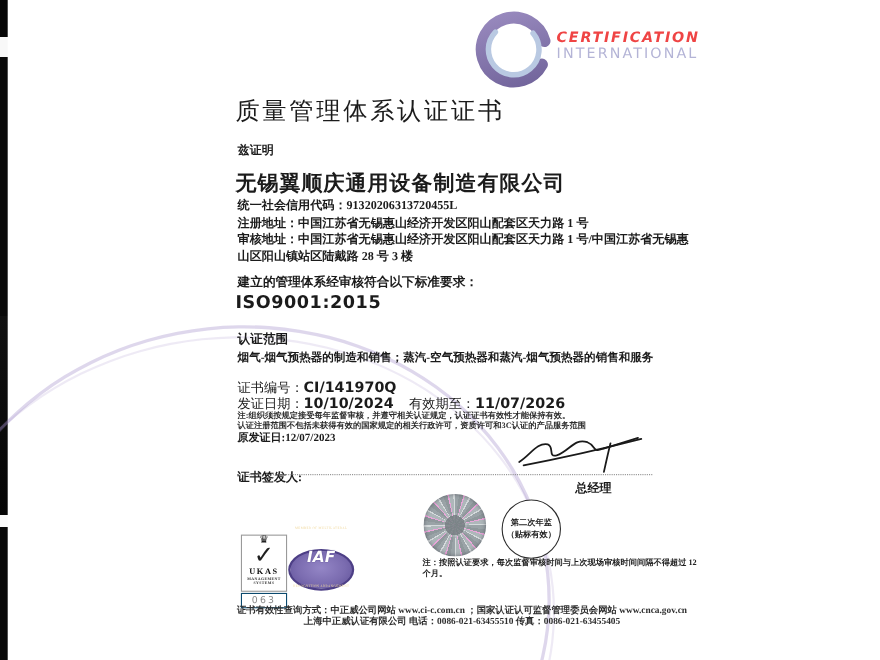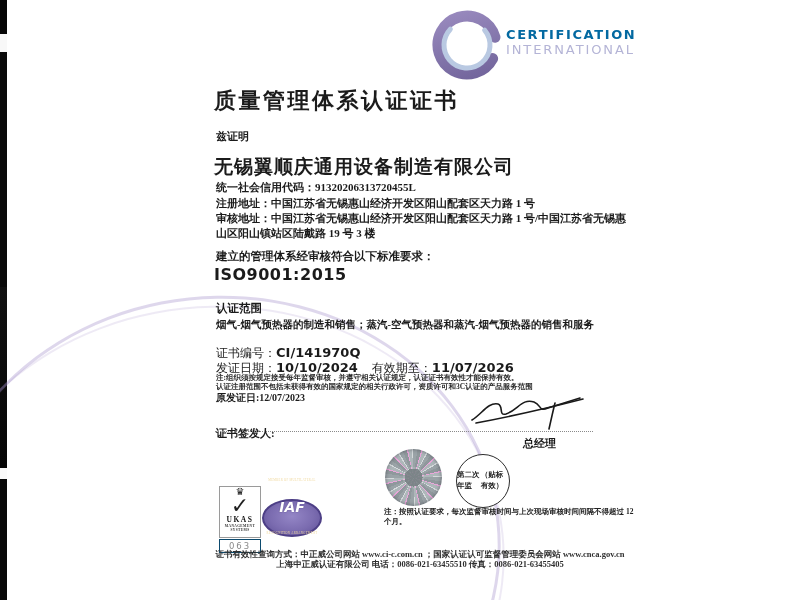--- a/index.html
+++ b/index.html
@@ -22,21 +22,21 @@
 
   
   .wm{border-radius:50%;pointer-events:none;}
   .wm1{left:-70px;top:296px;width:565px;height:505px;border:3px solid rgba(158,138,198,0.34);transform:rotate(-6deg);}
   .wm2{left:-84px;top:306px;width:585px;height:512px;border:2px solid rgba(158,138,198,0.18);transform:rotate(-6deg);}
 
   
   .brand-line1{font-size:13px;letter-spacing:1.6px;font-weight:700;}
   .brand-line2{font-size:13px;letter-spacing:1.9px;font-weight:400;}
 
-  .doc-title{font-size:22px;font-weight:700;letter-spacing:2.5px;margin:0;}
+  .doc-title{font-size:22px;font-weight:400;letter-spacing:2.5px;margin:0;}
   .intro{font-size:11px;font-weight:600;}
   .company-name{font-size:19px;font-weight:700;letter-spacing:1px;margin:0;}
   .meta{font-size:11px;font-weight:600;line-height:1.35;margin:0;}
   .std-intro{font-size:11.5px;font-weight:600;}
   .std-code{font-size:16px;font-weight:700;letter-spacing:0.5px;}
   .scope-label{font-size:11.5px;font-weight:600;}
   .scope-text{font-size:10.5px;font-weight:700;}
   .cert-label{font-size:12px;font-weight:400;}
   .cert-value{font-size:13px;font-weight:700;}
   .fineprint{font-size:7.5px;font-weight:600;color:#2c2c2c;line-height:1.15;}
@@ -48,21 +48,21 @@
   
   .holo-seal{
     width:57px;height:57px;border-radius:50%;
     background:
       radial-gradient(circle at 50% 50%, rgba(120,128,132,0.85) 0 9px, rgba(255,255,255,0.12) 9px 11px, transparent 11px),
       repeating-conic-gradient(from 8deg,#8f989c 0deg 8deg,#eaa6da 8deg 11deg,#aeb7ba 11deg 19deg,#d5dadc 19deg 22deg,#9aa3a7 22deg 30deg);
     box-shadow:inset 0 0 4px rgba(60,60,70,0.6);
   }
   .annual-circle{
     width:52px;height:52px;border:1.5px solid #2c2c2c;border-radius:50%;
-    display:flex;flex-direction:row;align-items:center;justify-content:center;
+    display:flex;flex-direction:column;align-items:center;justify-content:center;
     font-size:7.5px;font-weight:600;line-height:1.45;color:#222;background:#fff;
   }
   .seal-note{font-size:7.5px;font-weight:600;line-height:1.35;color:#222;}
 
   
   .ukas-box{
     width:40px;height:50px;border:1px solid #9a9a9a;background:#fff;
     display:flex;flex-direction:column;align-items:center;justify-content:flex-start;
   }
   .ukas-crown{font-size:10px;line-height:10px;color:#222;}
@@ -100,32 +100,32 @@
         <linearGradient id="ringg" x1="0" y1="0" x2="1" y2="1">
           <stop offset="0" stop-color="#9b8cc0"></stop>
           <stop offset="1" stop-color="#6f6299"></stop>
         </linearGradient>
       </defs>
       <circle cx="37" cy="37" r="29" fill="none" stroke="url(#ringg)" stroke-width="11" stroke-dasharray="160 25" transform="rotate(28 37 37)" stroke-linecap="round"></circle>
       <circle cx="37" cy="37" r="23" fill="none" stroke="#b9c9e2" stroke-width="5" stroke-dasharray="105 40" transform="rotate(-40 37 37)" stroke-linecap="round"></circle>
     </svg>
   </div>
   <div class="abs sans" style="left:506px;top:27px;">
-    <div class="brand-line1" style="color:#0369a1;">CERTIFICATION</div>
+    <div class="brand-line1" style="color:#ef4444;font-style:italic;">CERTIFICATION</div>
     <div class="brand-line2" style="color:#b4b4d6;">INTERNATIONAL</div>
   </div>
 
   <h1 class="abs doc-title" style="left:214px;top:86px;">质量管理体系认证证书</h1>
 
   <div class="abs intro" style="left:216px;top:129px;">兹证明</div>
 
   <h2 class="abs company-name" style="left:214px;top:154px;">无锡翼顺庆通用设备制造有限公司</h2>
   <p class="abs meta" style="left:216px;top:180px;"><span>统一社会信用代码：</span><span>91320206313720455L</span></p>
   <p class="abs meta" style="left:216px;top:196px;width:414px;"><span>注册地址：</span><span>中国江苏省无锡惠山经济开发区阳山配套区天力路 1 号</span></p>
-  <p class="abs meta" style="left:216px;top:211px;width:414px;"><span>审核地址：</span><span>中国江苏省无锡惠山经济开发区阳山配套区天力路 1 号/中国江苏省无锡惠山区阳山镇站区陆戴路 19 号 3 楼</span></p>
+  <p class="abs meta" style="left:216px;top:211px;width:414px;"><span>审核地址：</span><span>中国江苏省无锡惠山经济开发区阳山配套区天力路 1 号/中国江苏省无锡惠山区阳山镇站区陆戴路 28 号 3 楼</span></p>
 
   <div class="abs std-intro" style="left:216px;top:249px;">建立的管理体系经审核符合以下标准要求：</div>
   <div class="abs std-code sans" style="left:214px;top:265px;">ISO9001:2015</div>
 
   <div class="abs scope-label" style="left:216px;top:301px;">认证范围</div>
   <div class="abs scope-text" style="left:216px;top:318px;width:416px;">烟气-烟气预热器的制造和销售；蒸汽-空气预热器和蒸汽-烟气预热器的销售和服务</div>
 
   <p class="abs" style="left:216px;top:343px;margin:0;"><span class="cert-label">证书编号：</span><span class="cert-value sans">CI/141970Q</span></p>
   <p class="abs" style="left:216px;top:358px;margin:0;"><span class="cert-label">发证日期：</span><span class="cert-value sans">10/10/2024</span><span class="cert-label" style="padding-left:14px;">有效期至：</span><span class="cert-value sans">11/07/2026</span></p>
   <div class="abs fineprint" style="left:216px;top:374px;width:400px;">注:组织须按规定接受每年监督审核，并遵守相关认证规定，认证证书有效性才能保持有效。</div>

